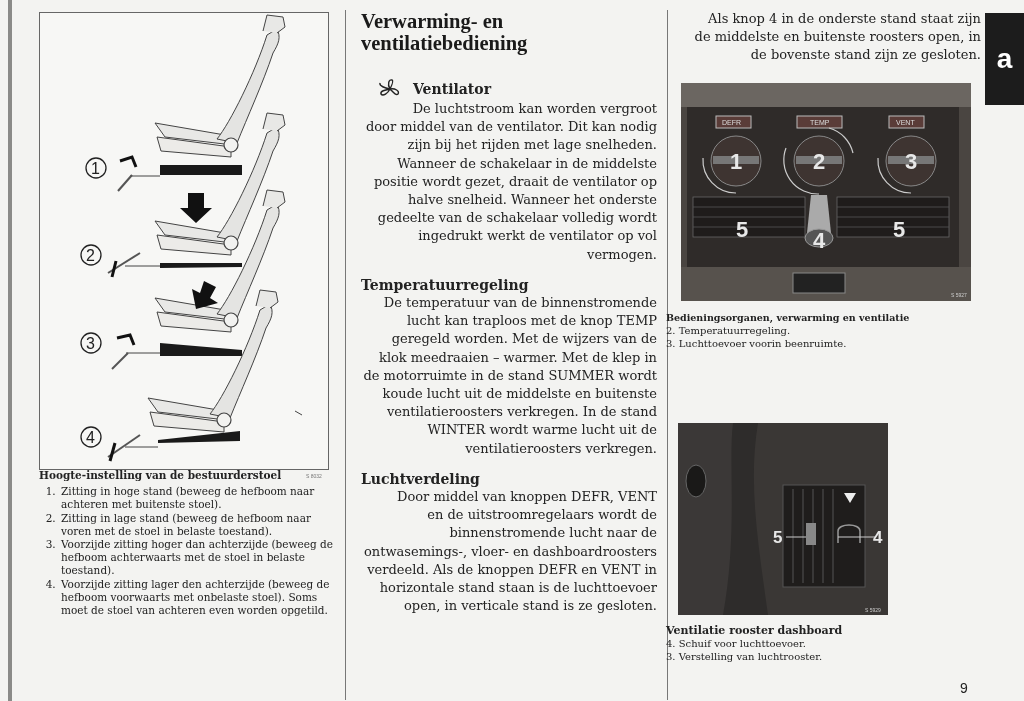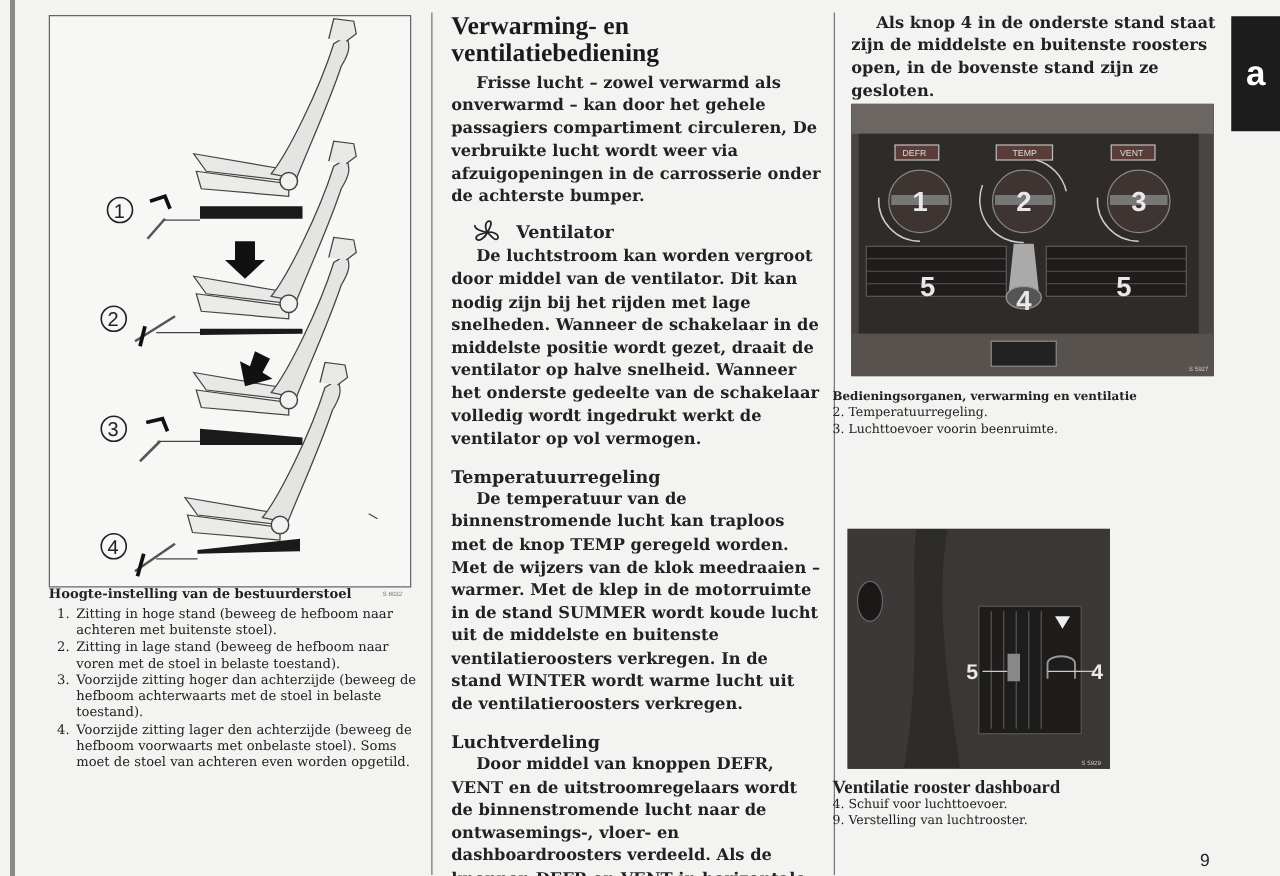--- a/index.html
+++ b/index.html
@@ -14,21 +14,21 @@
   
   .fig-left { position:absolute; left:39px; top:12px; width:288px; height:456px; border:1px solid #666; background:#f7f7f5; }
   .fig-code { position:absolute; font-family:"Liberation Sans", sans-serif; font-size:5px; color:#777; }
   .caption-title { font-weight:bold; font-size:10.5px; }
   .left-caption { position:absolute; left:39px; top:469px; width:300px; font-size:10.5px; line-height:13.2px; }
   .left-caption ol { margin:3px 0 0 0; padding-left:20px; }
   .left-caption li { padding-left:2px; }
   
   .mid { position:absolute; left:361px; top:10px; width:296px; font-size:13px; line-height:18.2px; }
   .h1 { font-family:Liberation Serif, serif; font-weight:bold; font-size:20.5px; line-height:22px; margin:0 0 4px 0; color:#1a1a1a; }
-  .p { margin:0; text-indent:20px; text-align:left;font-weight:bold; }
+  .p { margin:0; text-indent:20px; text-align:right; }
   .h2 { font-weight:bold; font-size:14px; margin:12px 0 0 0; display:flex; align-items:center; }
   .fan-icon { width:26px; height:22px; margin-right:10px; margin-left:16px; }
   
   .right-top { position:absolute; left:681px; top:10px; width:300px; font-size:13px; line-height:18.2px; }
   .tab-a { position:absolute; left:985px; top:13px; width:39px; height:92px; background:#1c1c1c; color:#fff;
            font-family:"Liberation Sans", sans-serif; font-weight:bold; font-size:28px; display:flex; align-items:center; justify-content:center; }
   .photo1 { position:absolute; left:681px; top:83px; width:290px; height:218px; background:#3a3633; overflow:hidden; }
   .photo2 { position:absolute; left:678px; top:423px; width:210px; height:192px; background:#2c2b2a; overflow:hidden; }
   .cap-right { position:absolute; left:666px; font-size:10px; line-height:13px; }
   .cap-right div { white-space:nowrap; }
@@ -116,23 +116,22 @@
     <li>Zitting in lage stand (beweeg de hefboom naar  voren met de stoel in belaste toestand).</li>
     <li>Voorzijde zitting hoger dan achterzijde (beweeg de hefboom achterwaarts met de stoel in belaste toestand).</li>
     <li>Voorzijde zitting lager den achterzijde (beweeg de hefboom voorwaarts met onbelaste stoel). Soms moet de stoel van achteren even worden opgetild.</li>
   </ol>
 </div>
 
 <div class="col-divider" style="left:345px; top:10px; height:690px;"></div>
 
 <div class="mid">
   <h1 class="h1">Verwarming- en ventilatiebediening</h1>
-  <p class="p">Frisse lucht – zowel verwarmd als onverwarmd – kan door het gehele passagiers compartiment circuleren, De verbruikte lucht wordt weer via afzuigopeningen in de carrosserie onder de achterste bumper.</p>
-
-  <div class="h2" style="margin-top:8px;">
+
+  <div class="h2" style="margin-top:24px;">
     <svg class="fan-icon" viewBox="0 0 26 22">
       <g stroke="#222" stroke-width="1.4" fill="none">
         <path d="M13,11 C10,6 12,1 15,2 C17,3 15,7 13,11"></path>
         <path d="M13,11 C18,10 23,13 21,16 C19,18 16,14 13,11"></path>
         <path d="M13,11 C11,15 6,19 4,16 C3,13 8,12 13,11"></path>
         <path d="M13,11 C8,10 2,8 3,5"></path>
       </g>
     </svg>
     <span>Ventilator</span>
   </div>
@@ -245,18 +244,18 @@
     <rect x="128" y="100" width="10" height="22" fill="#888"></rect>
     <g class="num-label" font-size="17">
       <text x="95" y="120">5</text>
       <text x="195" y="120">4</text>
     </g>
     <text x="187" y="189" font-family="Liberation Sans, sans-serif" font-size="5" fill="#ccc">S 5929</text>
   </svg>
 </div>
 
 <div class="cap-right" style="top:624px;">
-  <div class="caption-title" style="font-size:15px;font-family:Liberation Serif, serif;">Ventilatie rooster dashboard</div>
+  <div class="caption-title" style="font-size:11px;">Ventilatie rooster dashboard</div>
   <div>4. Schuif voor luchttoevoer.</div>
-  <div>9. Verstelling van luchtrooster.</div>
+  <div>3. Verstelling van luchtrooster.</div>
 </div>
 
 <div class="page-num">9</div>
 
 </body></html>

